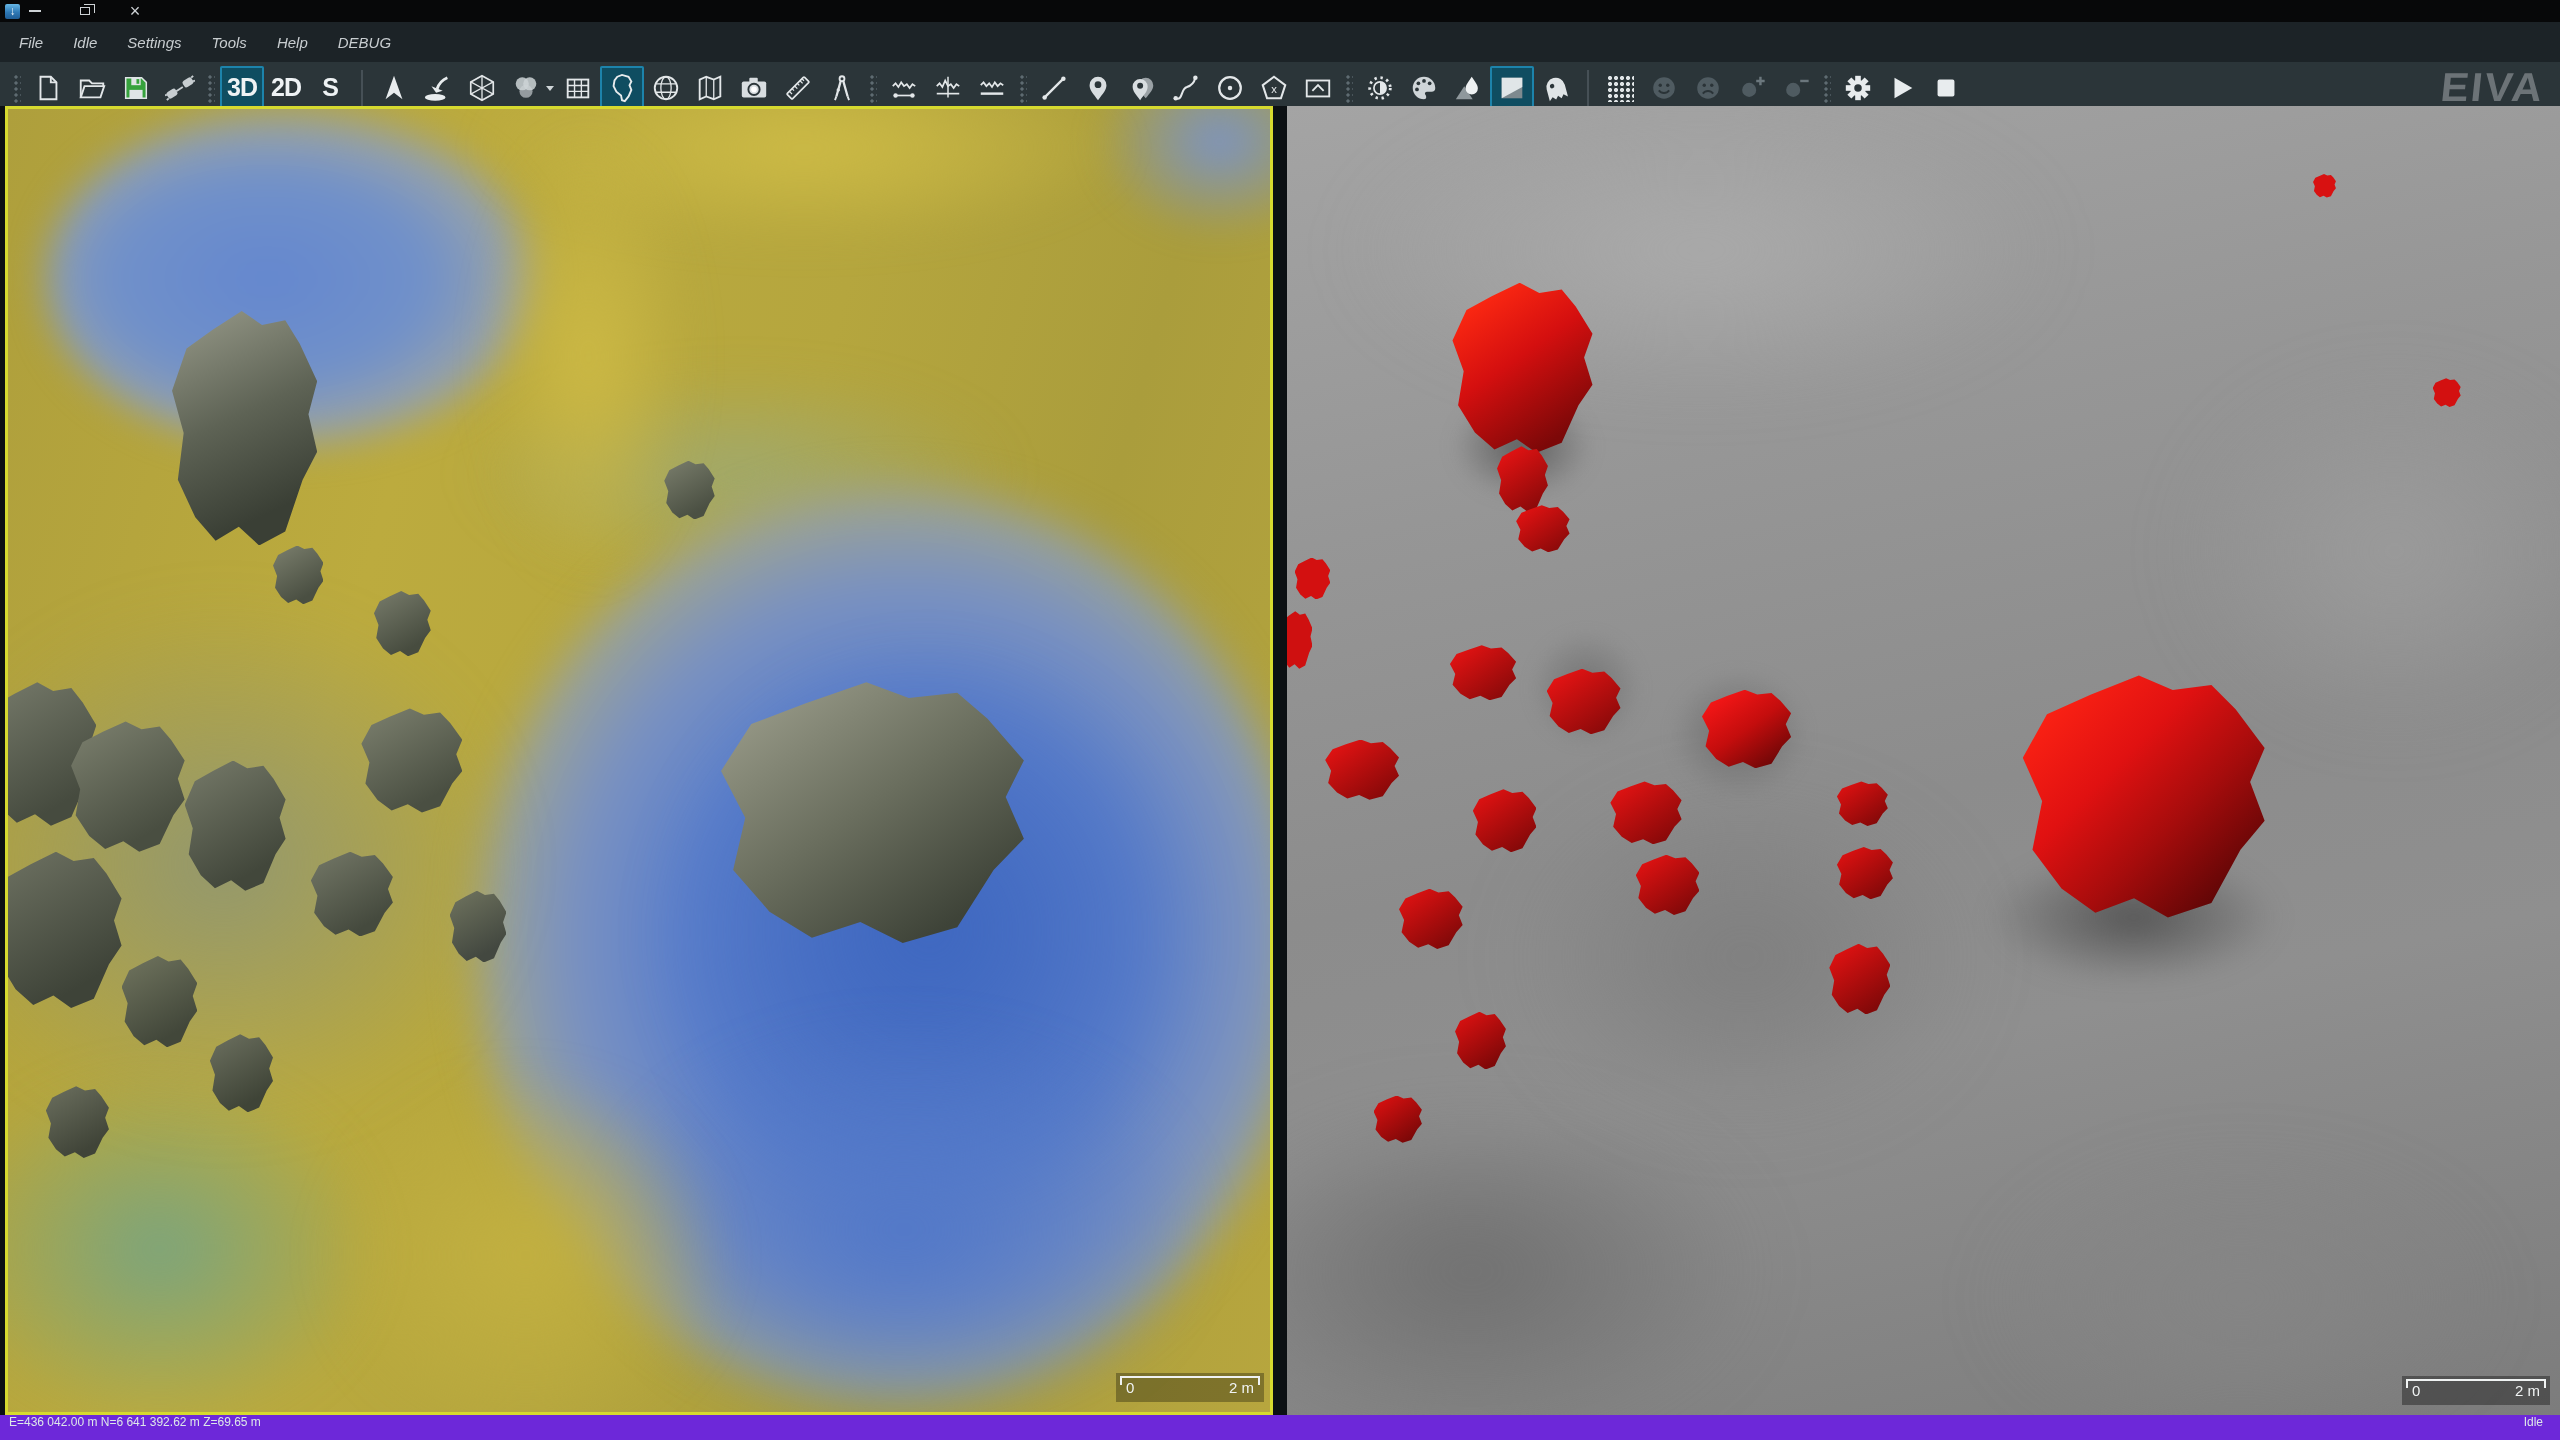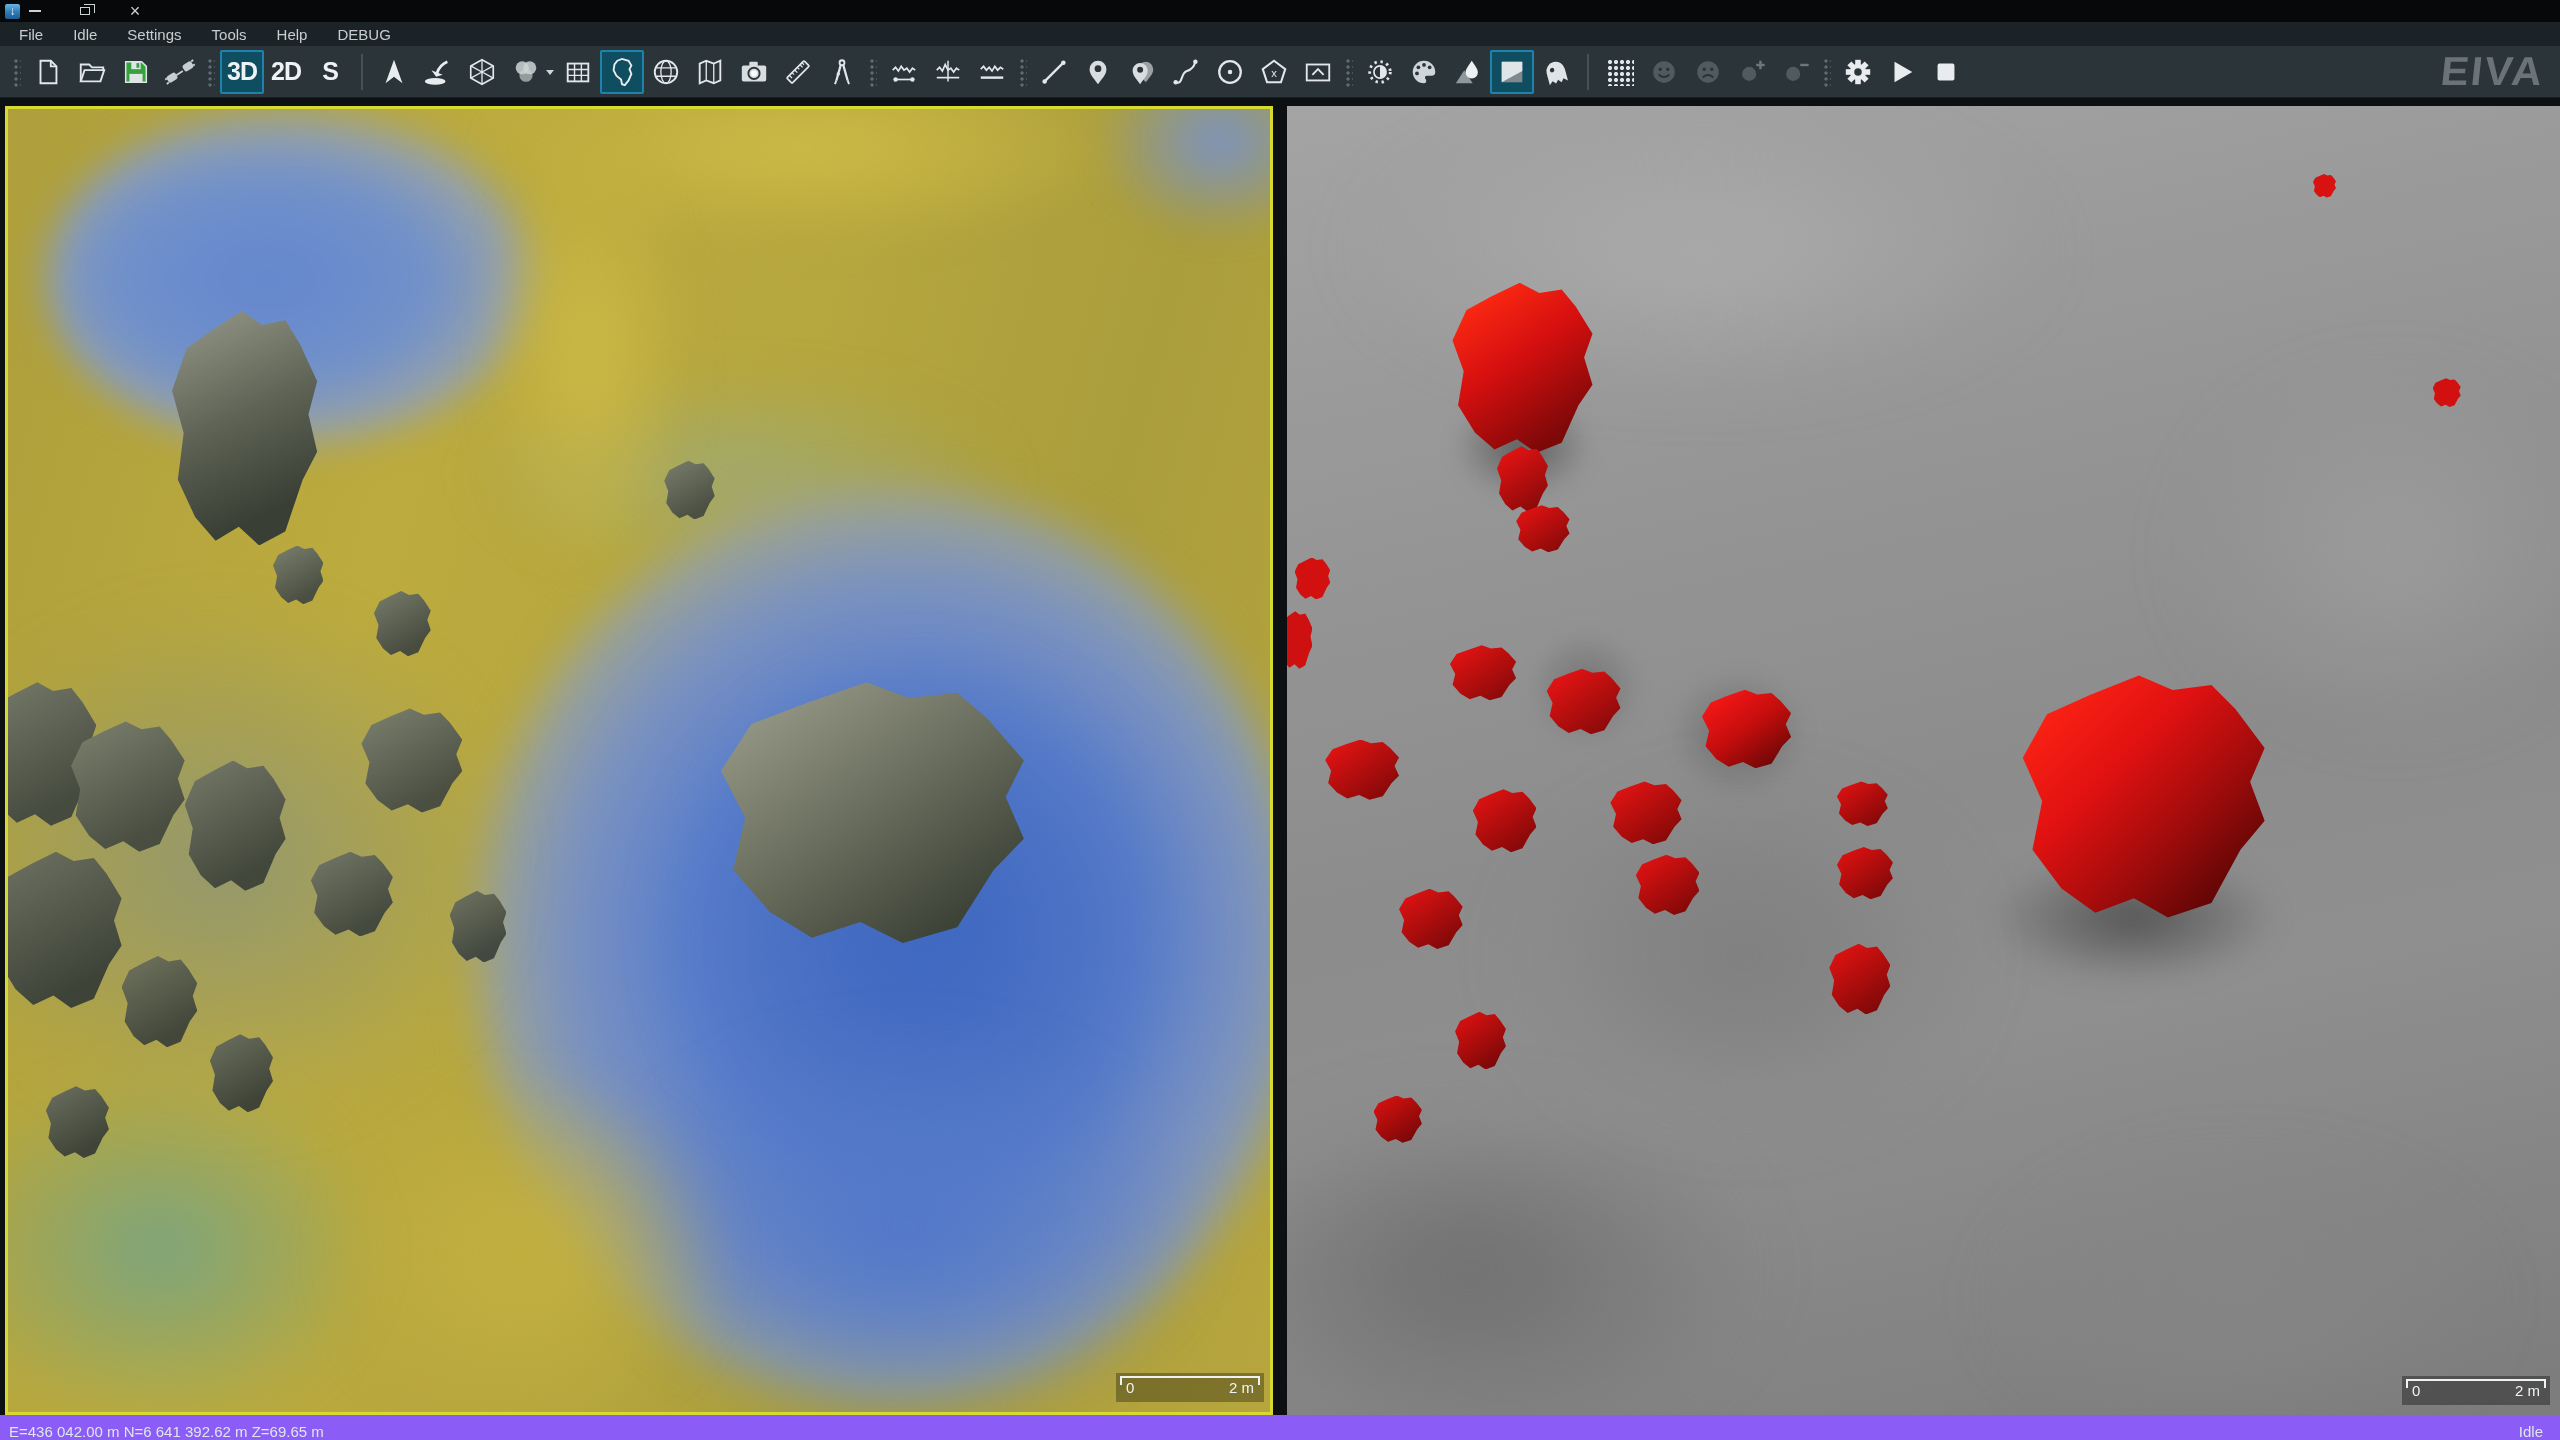--- a/index.html
+++ b/index.html
@@ -25,22 +25,22 @@
   .win-controls { display:flex; align-items:center; gap:34px; margin-right:16px; }
   .ctl { width:16px; height:14px; display:flex; align-items:center; justify-content:center; color:#ced3d6; }
   .ctl-min-shape { width:12px; height:0; border-bottom:2px solid #ced3d6; }
   .ctl-restore-shape { width:10px; height:8px; border:1.5px solid #ced3d6; position:relative; background:#070809; }
   .ctl-restore-shape::before { content:""; position:absolute; top:-4px; left:3px; width:10px; height:8px;
     border:1.5px solid #ced3d6; border-left:none; border-bottom:none; }
   .ctl-close { font-size:18px; line-height:14px; }
 
   
   .menubar {
-    height:24px; background:#1c2327; display:flex; align-items:flex-end;
-    color:#c8cdd0; font-size:15px; padding-left:4px;
+    height:40px; background:#1c2327; display:flex; align-items:flex-end;
+    color:#c8cdd0; font-size:15px; padding-left:4px;font-style:italic;
   }
   .menu-item { padding:0 15px; height:100%; display:flex; align-items:center; }
 
   
   .toolbar {
     height:52px; background:#2b3539; border-bottom:1px solid #161c1f;
     display:flex; align-items:center; padding-left:8px; position:relative;
   }
   .grip { width:8px; height:30px; margin:0 5px;
     background-image:radial-gradient(circle,#5e6b71 1.5px,transparent 1.7px);
@@ -73,22 +73,22 @@
   
   .scalebar { position:absolute; right:6px; bottom:10px; width:148px; height:29px;
     background:rgba(10,10,4,0.32); }
   .sb-bracket { height:8px; margin:3px 4px 0; border-top:2px solid #eff2f2; position:relative; }
   .sb-bracket::before, .sb-bracket::after { content:""; position:absolute; top:0; width:2px; height:7px; background:#eff2f2; }
   .sb-bracket::before { left:0; } .sb-bracket::after { right:0; }
   .sb-labels { display:flex; justify-content:space-between; padding:0 10px; margin-top:-5px;
     color:#f0f3f3; font-size:15px; }
 
   
-  .statusbar { position:absolute; left:0; right:0; bottom:0; height:25px; background:#8b5cf6;
-    display:flex; align-items:flex-end; color:#dde6e9; font-size:15px; padding:0 9px; }
+  .statusbar { position:absolute; left:0; right:0; bottom:0; height:25px; background:#6d28d9;
+    display:flex; align-items:flex-start; color:#dde6e9; font-size:12px; padding:0 9px; }
   .status-coords { flex:1; }
   .status-state { margin-right:8px; }
 </style>
 </head>
 <body>
 
 <div class="titlebar">
   <div class="app-icon">↓</div>
   <div class="win-controls">
     <div class="ctl">

